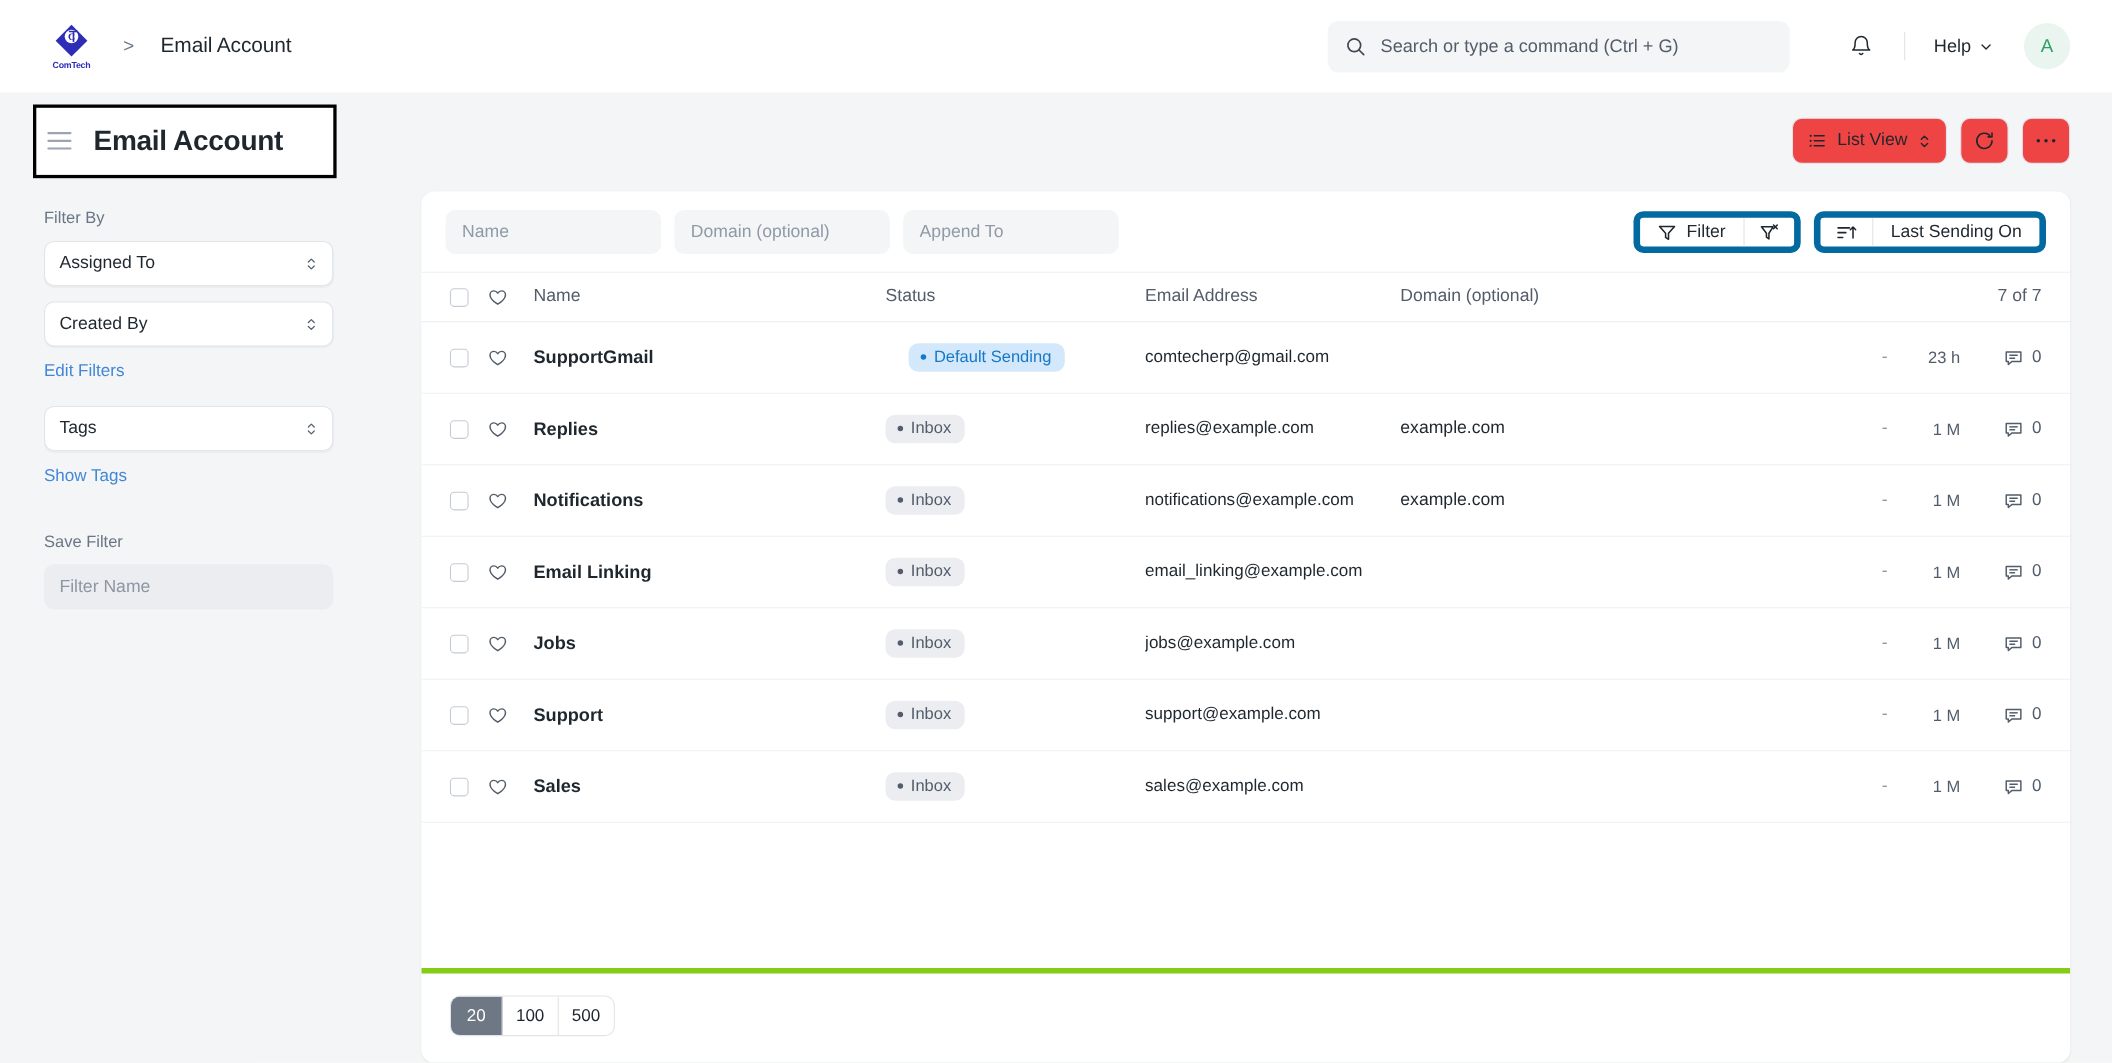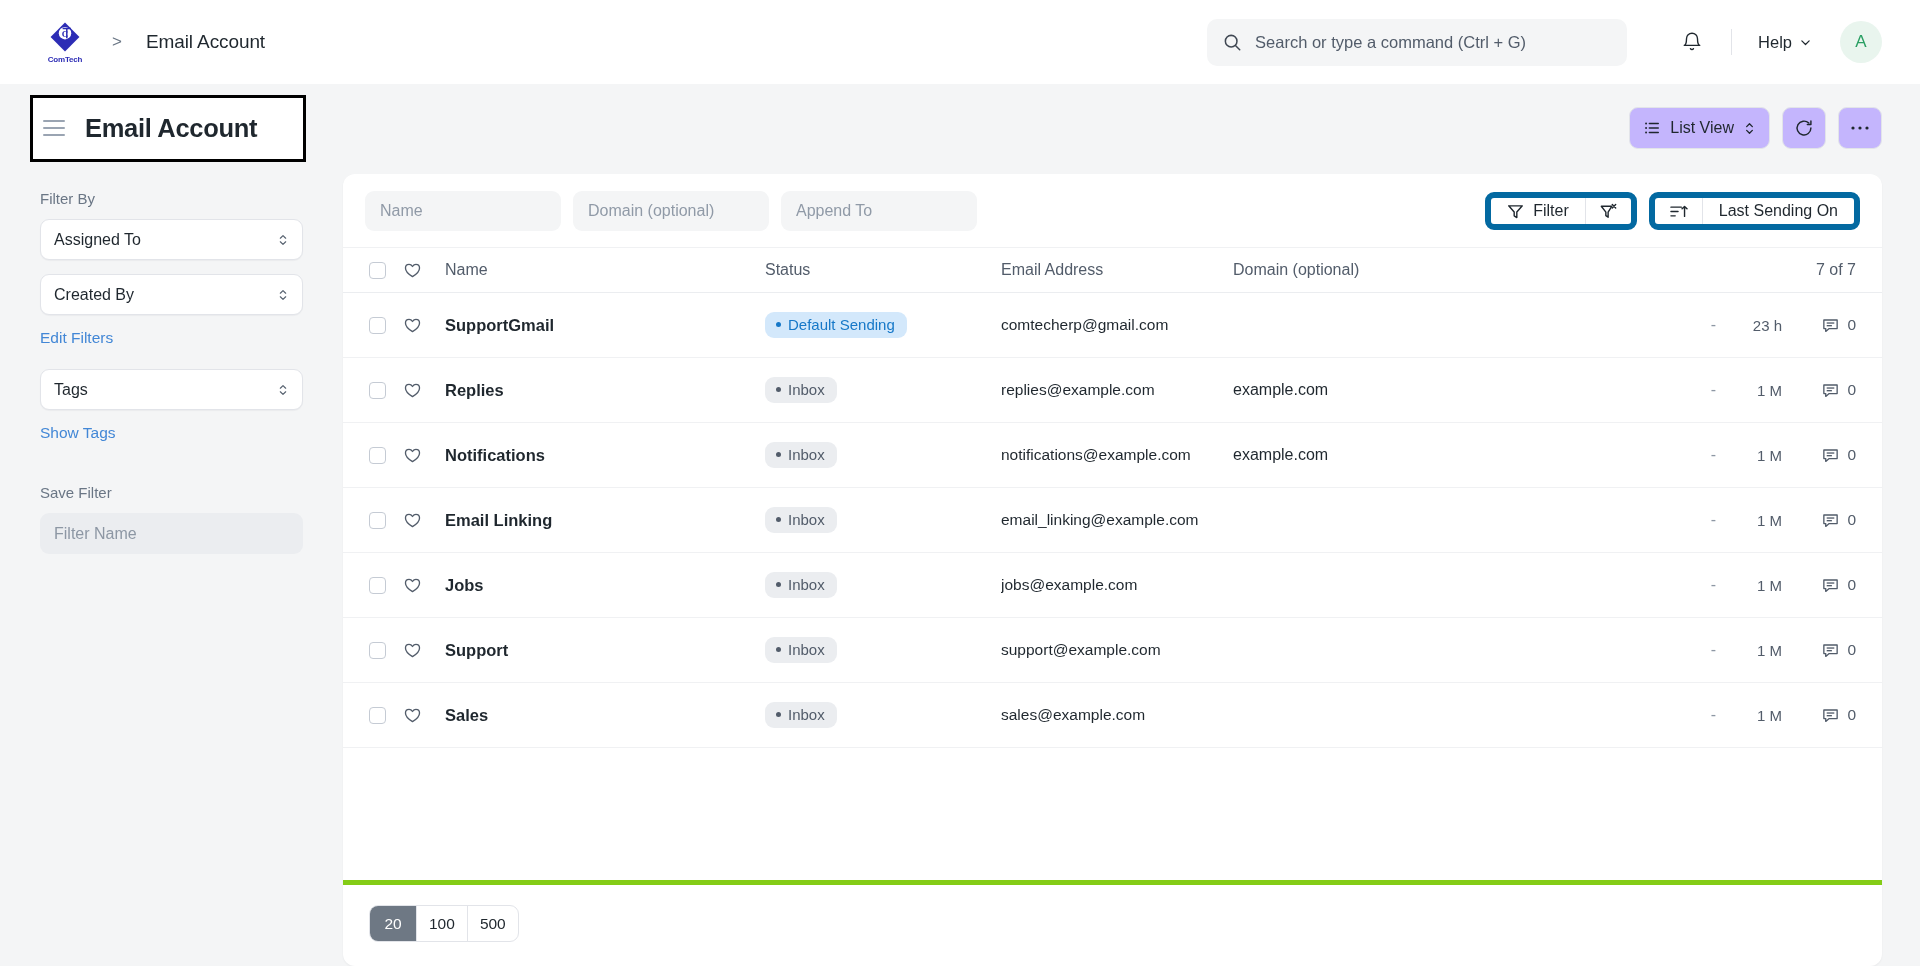--- a/index.html
+++ b/index.html
@@ -135,21 +135,21 @@
   }
 
   .head-spacer { flex: 1; }
 
   .head-actions {
     display: flex;
     align-items: center;
     gap: 12px;
   }
   .btn {
-    background: #c4b5fd;
+    background: #ef4444;
     border: 1px solid #e2e4e9;
     border-radius: 9px;
     height: 42px;
     display: flex; align-items: center; justify-content: center;
     font-size: 16px;
     color: #1f272e;
     padding: 0 14px;
     gap: 9px;
     white-space: nowrap;
     text-align: center;
@@ -174,20 +174,21 @@
     gap: 8px;
     padding: 0 22px;
     white-space: nowrap;
   }
 
   
   .body-wrap {
     display: flex;
     height: 794px;
     padding-right: 38px;
+    gap: 40px;
   }
   .sidebar {
     width: 343px;
     flex: 0 0 343px;
     padding: 18px 40px 0 40px;
   }
   .sb-label {
     font-size: 15px;
     color: #6a7685;
     margin-bottom: 12px;
@@ -324,21 +325,21 @@
   .badge {
     display: inline-flex;
     align-items: center;
     gap: 7px;
     border-radius: 9px;
     padding: 5px 12px 6px 11px;
     font-size: 15px;
     line-height: 1;
   }
   .badge .dot { width: 5px; height: 5px; border-radius: 50%; display:block; }
-  .badge-blue { background: #d3e8fb; color: #1678c8; }
+  .badge-blue { background: #d3e8fb; color: #1678c8; margin-left: 21px; }
   .badge-blue .dot { background: #1678c8; }
   .badge-gray { background: #ebedf0; color: #525c6a; }
   .badge-gray .dot { background: #525c6a; }
 
   .count-txt { color: #525c6a; font-size: 15.5px; }
 
   .table-tail { flex: 1; }
 
   .footer {
     border-top: 5px solid #84cc16;

